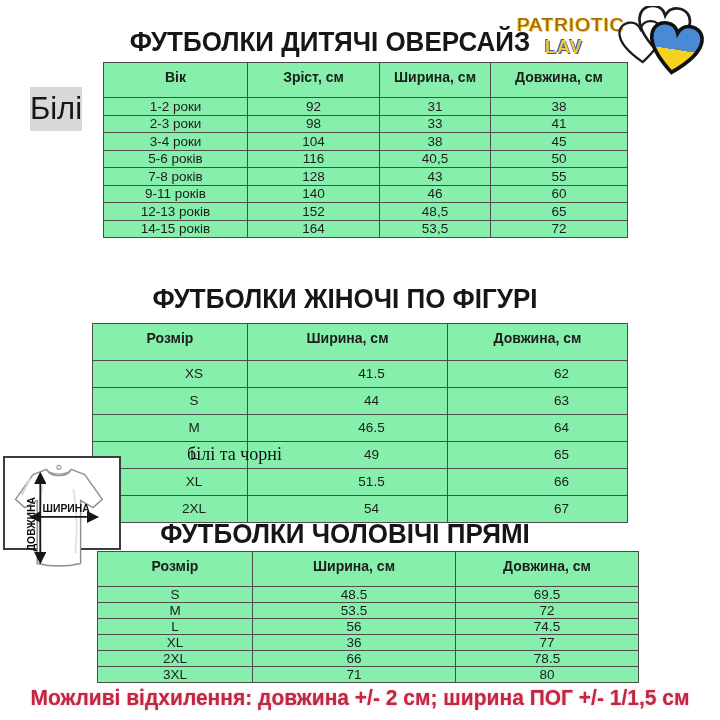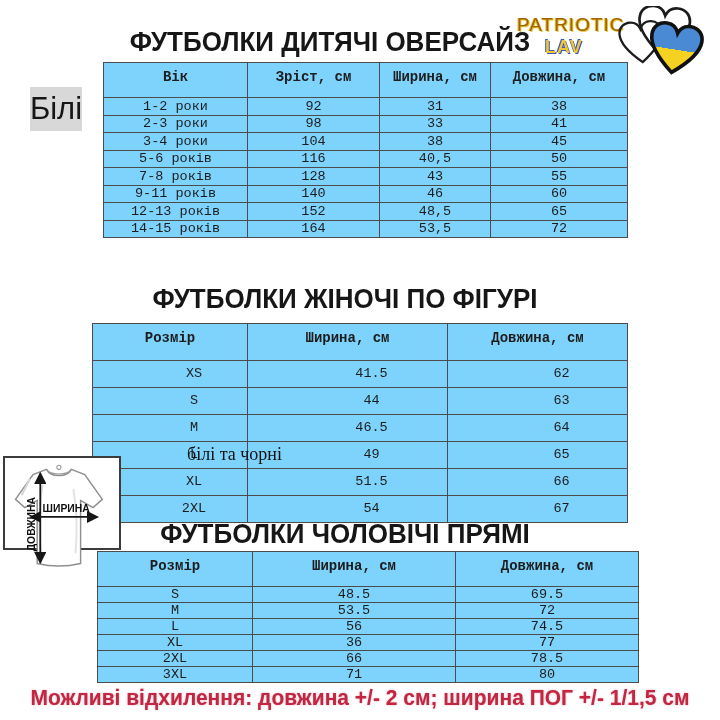--- a/index.html
+++ b/index.html
@@ -38,22 +38,22 @@
   #white-label {
     position:absolute; left:30px; top:87px; width:52px; height:44px;
     background:#d8d8d8; color:#161616; font-size:31px; font-weight:400;
     display:flex; align-items:center; justify-content:center;
     font-family:"Liberation Sans", sans-serif;
   }
 
   
   table {
     position:absolute; border-collapse:collapse; table-layout:fixed;
-    font-family:Liberation Mono, monospace; color:#1d1d1d;
-    background:#7dd3fc;
+    font-family:Liberation Sans, sans-serif; color:#1d1d1d;
+    background:#86efac;
   }
   th, td { border:1px solid #4c4c4c; text-align:center; overflow:visible; }
   th { font-weight:700; font-size:14px; vertical-align:top; padding-top:6px; }
   td { font-size:13.5px; line-height:1; }
 
   #t-kids  { left:103px; top:62px;  width:524px; }
   #t-kids th { height:35px; }
   #t-kids td { height:17.5px; }
 
   #t-women { left:92px;  top:323px; width:535px; }

